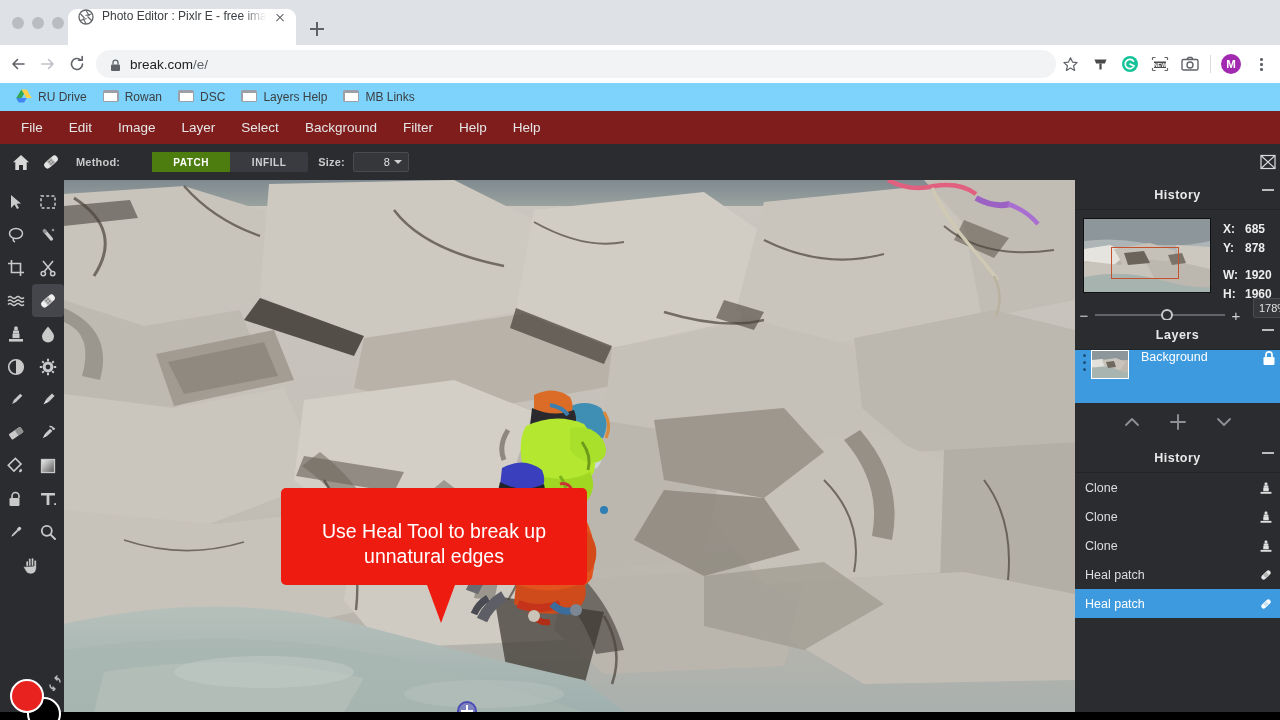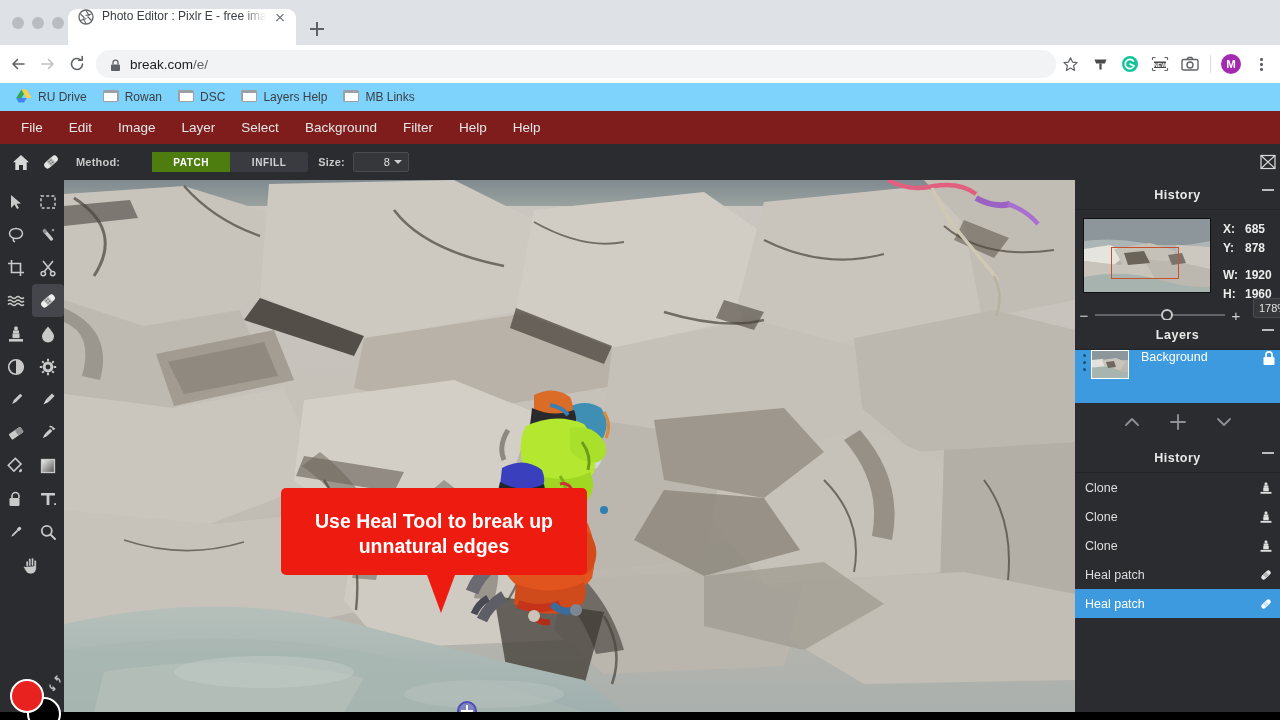--- a/index.html
+++ b/index.html
@@ -117,22 +117,22 @@
   .cursor-dot {
     position:absolute; left:393px; top:521px; width:20px; height:20px; border-radius:50%;
     background:rgba(90,90,200,.55); border:2px solid #4b4bb5;
   }
   .cursor-dot:before, .cursor-dot:after { content:""; position:absolute; background:#fff; }
   .cursor-dot:before { left:2px; top:7px; width:12px; height:2px; }
   .cursor-dot:after { left:7px; top:2px; width:2px; height:12px; }
 
   .callout { position:absolute; left:217px; top:308px; width:306px; }
   .callout .bubble {
-    background:#ee1b11; border-radius:5px; padding:21px 14px 16px;
-    text-align:center; color:#fff; font-size:19.5px; font-weight:bold; line-height:1.28;
+    background:#ee1b11; border-radius:5px; padding:31px 14px 16px;
+    text-align:center; color:#fff; font-size:19.5px; font-weight:normal; line-height:1.28;
     font-family:"Liberation Sans", sans-serif;
   }
   .callout .tail {
     position:absolute; left:146px; bottom:-38px; width:0; height:0;
     border-left:14px solid transparent; border-right:14px solid transparent; border-top:38px solid #ee1b11;
   }
 
   
   .rightpanel { position:absolute; left:1075px; top:69px; width:205px; height:532px; background:#2b2c30; }
   .panel-head {

